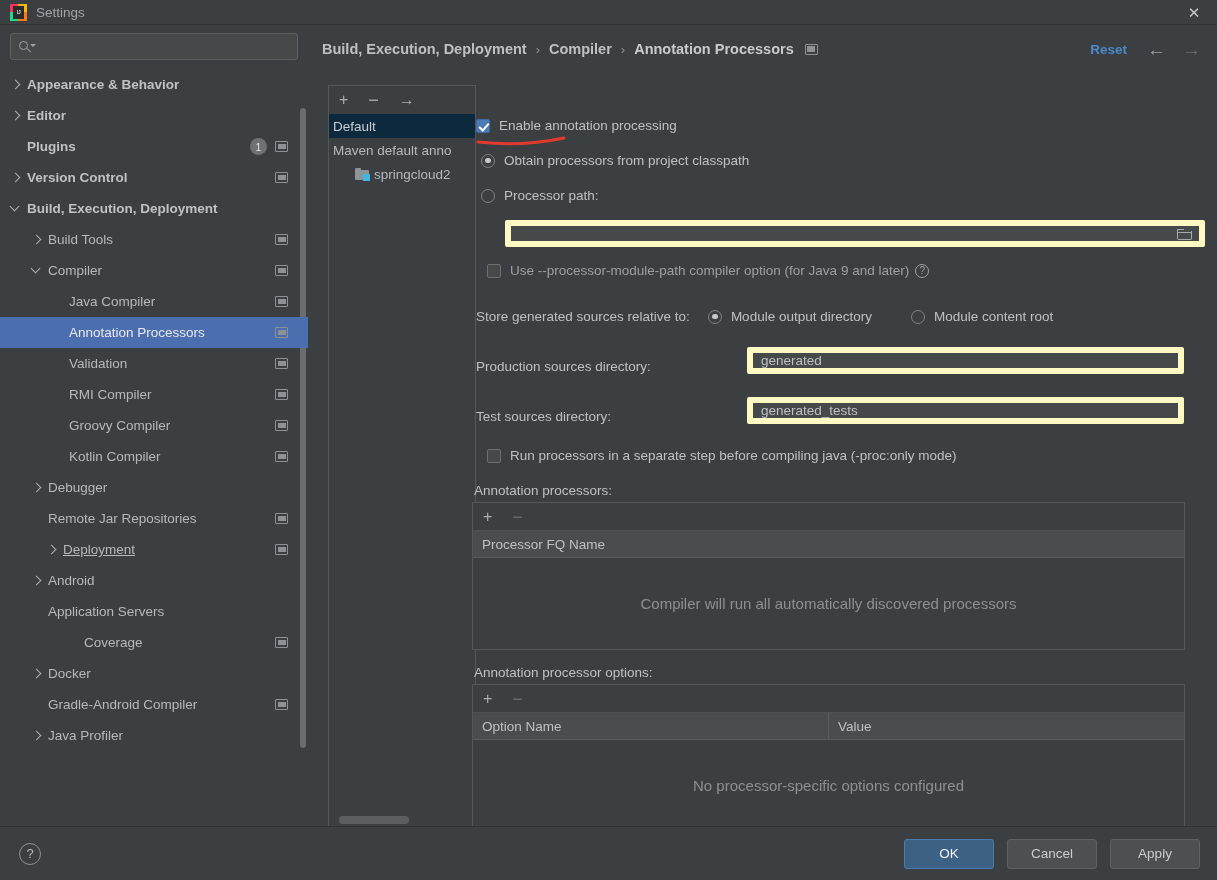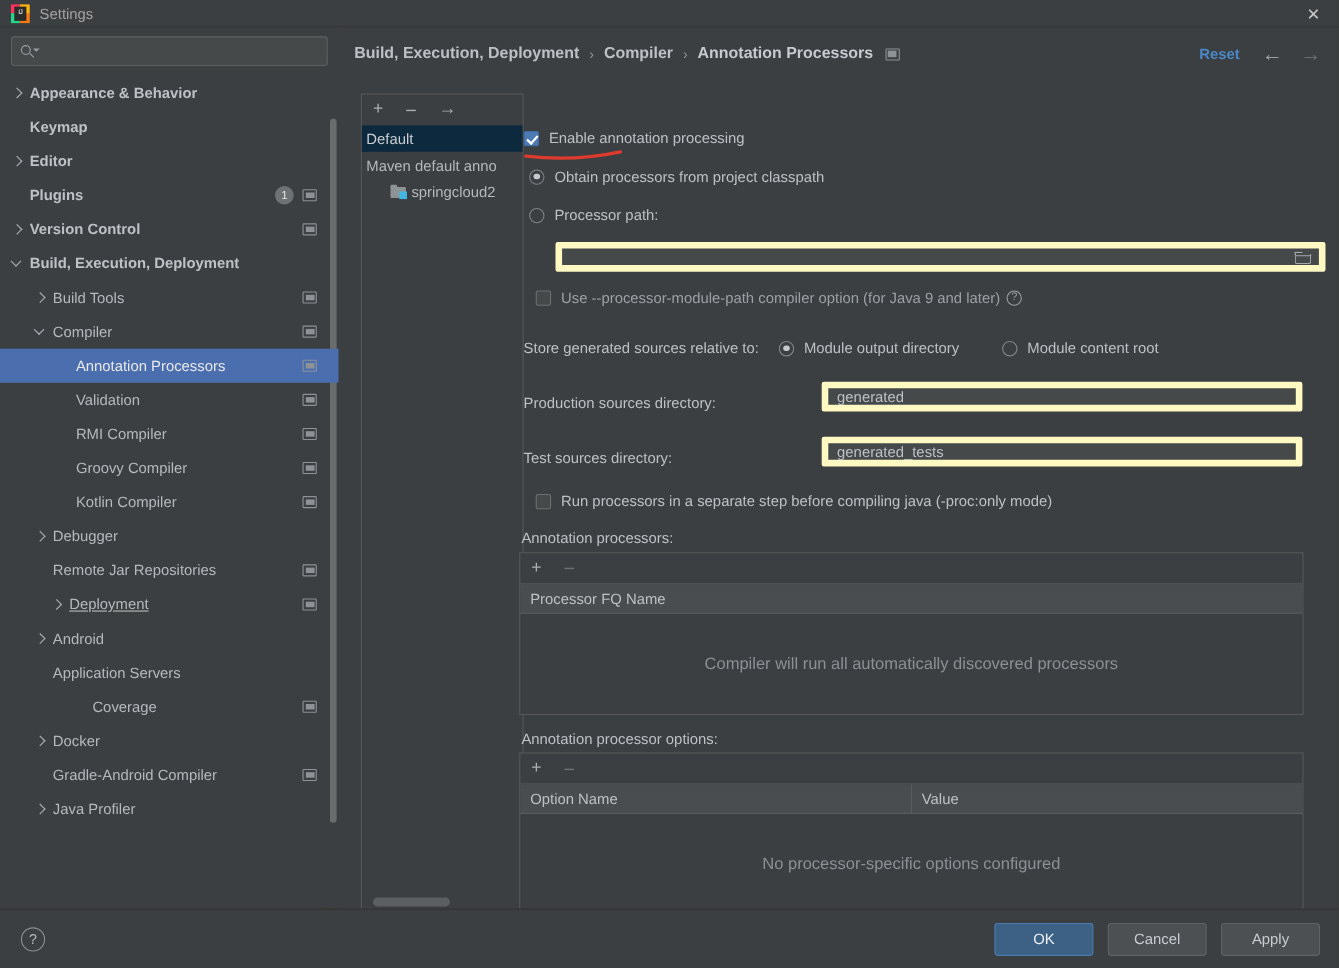--- a/index.html
+++ b/index.html
@@ -283,25 +283,20 @@
     <div class="sb-track">
       <div class="sb-scroll"></div>
     </div>
     <div class="tree" id="tree">
         <div class="tree-row bold" style="padding-left: 10px;">
           <span class="arrow right"></span>
           <span class="tree-label">Appearance &amp; Behavior</span>
           <span class="spacer"></span>
         </div>
         <div class="tree-row bold" style="padding-left: 10px;">
-          <span class="arrow none"></span>
-          <span class="tree-label">Keymap</span>
-          <span class="spacer"></span>
-        </div>
-        <div class="tree-row bold" style="padding-left: 10px;">
           <span class="arrow right"></span>
           <span class="tree-label">Editor</span>
           <span class="spacer"></span>
         </div>
         <div class="tree-row bold" style="padding-left: 10px;">
           <span class="arrow none"></span>
           <span class="tree-label">Plugins</span>
           <span class="spacer"></span>
           <span class="badge">1</span>
           <span class="proj-icon"></span>
@@ -319,20 +314,26 @@
         </div>
         <div class="tree-row" style="padding-left: 31px;">
           <span class="arrow right"></span>
           <span class="tree-label">Build Tools</span>
           <span class="spacer"></span>
           <span class="proj-icon"></span>
         </div>
         <div class="tree-row" style="padding-left: 31px;">
           <span class="arrow down"></span>
           <span class="tree-label">Compiler</span>
+          <span class="spacer"></span>
+          <span class="proj-icon"></span>
+        </div>
+        <div class="tree-row" style="padding-left: 52px;">
+          <span class="arrow none"></span>
+          <span class="tree-label">Java Compiler</span>
           <span class="spacer"></span>
           <span class="proj-icon"></span>
         </div>
         <div class="tree-row selected" style="padding-left: 52px;">
           <span class="arrow none"></span>
           <span class="tree-label">Annotation Processors</span>
           <span class="spacer"></span>
           <span class="proj-icon"></span>
         </div>
         <div class="tree-row" style="padding-left: 52px;">

